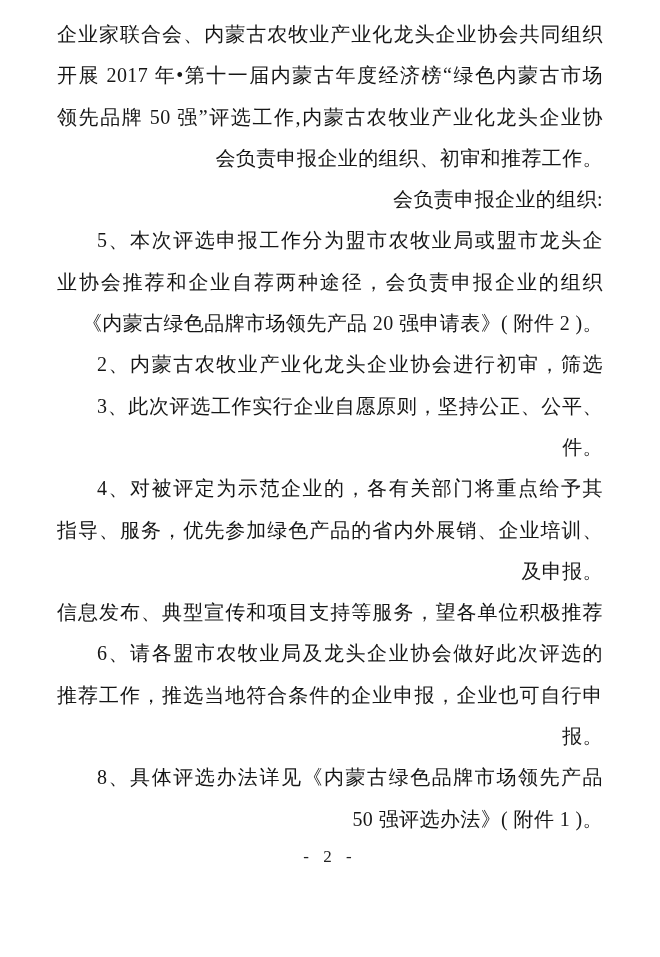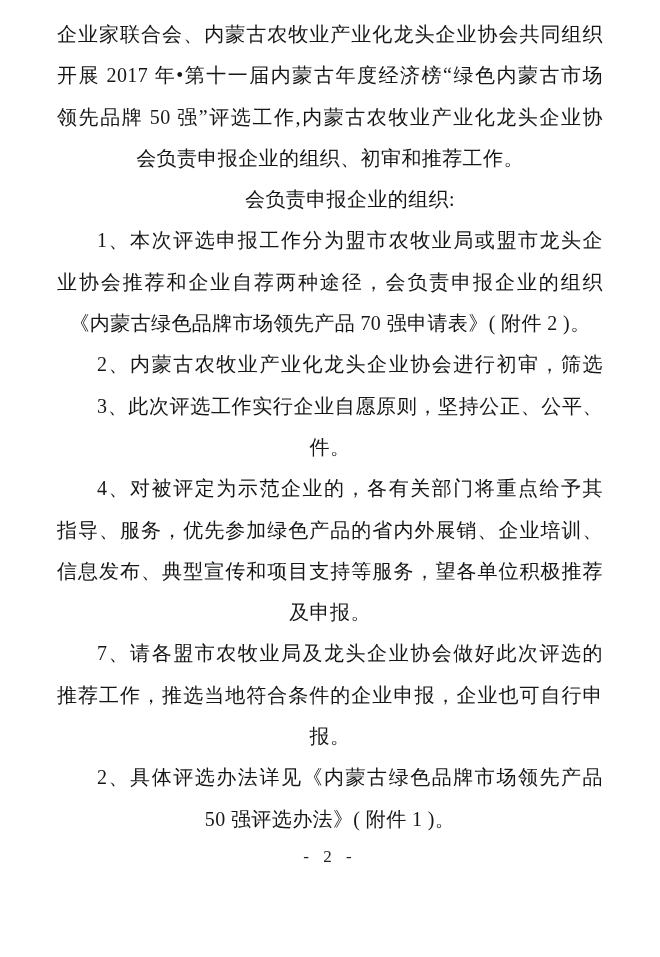--- a/index.html
+++ b/index.html
@@ -18,21 +18,21 @@
   }
   .content {
     padding: 14px 57px 0 57px;
     width: 546px;
   }
   .line {
     height: 41.3px;
     line-height: 41.3px;
     font-size: 20px;
     letter-spacing: 0.4px;
-    text-align: center;
+    text-align: right;
   }
   .just {
     text-align: justify;
     text-align-last: justify;
   }
   .indent {
     text-indent: 2em;
   }
   .footer {
     height: 34px;
@@ -46,30 +46,30 @@
 </head>
 <body>
 
 <div class="page">
   <div class="content">
     <div class="line just">企业家联合会、内蒙古农牧业产业化龙头企业协会共同组织</div>
     <div class="line just">开展 2017 年•第十一届内蒙古年度经济榜“绿色内蒙古市场</div>
     <div class="line just">领先品牌 50 强”评选工作,内蒙古农牧业产业化龙头企业协</div>
     <div class="line">会负责申报企业的组织、初审和推荐工作。</div>
     <div class="line indent">会负责申报企业的组织:</div>
-    <div class="line indent just">1、本次评选申报工作分为盟市农牧业局或盟市龙头企</div>
+    <div class="line indent just">5、本次评选申报工作分为盟市农牧业局或盟市龙头企</div>
     <div class="line just">业协会推荐和企业自荐两种途径，会负责申报企业的组织</div>
-    <div class="line">《内蒙古绿色品牌市场领先产品 70 强申请表》( 附件 2 )。</div>
+    <div class="line">《内蒙古绿色品牌市场领先产品 20 强申请表》( 附件 2 )。</div>
     <div class="line indent just">2、内蒙古农牧业产业化龙头企业协会进行初审，筛选</div>
     <div class="line indent just">3、此次评选工作实行企业自愿原则，坚持公正、公平、</div>
     <div class="line">件。</div>
     <div class="line indent just">4、对被评定为示范企业的，各有关部门将重点给予其</div>
     <div class="line just">指导、服务，优先参加绿色产品的省内外展销、企业培训、</div>
+    <div class="line">及申报。</div>
     <div class="line just">信息发布、典型宣传和项目支持等服务，望各单位积极推荐</div>
-    <div class="line">及申报。</div>
-    <div class="line indent just">7、请各盟市农牧业局及龙头企业协会做好此次评选的</div>
+    <div class="line indent just">6、请各盟市农牧业局及龙头企业协会做好此次评选的</div>
     <div class="line just">推荐工作，推选当地符合条件的企业申报，企业也可自行申</div>
     <div class="line">报。</div>
-    <div class="line indent just">2、具体评选办法详见《内蒙古绿色品牌市场领先产品</div>
+    <div class="line indent just">8、具体评选办法详见《内蒙古绿色品牌市场领先产品</div>
     <div class="line">50 强评选办法》( 附件 1 )。</div>
   </div>
   <div class="footer">- 2 -</div>
 </div>
 
 </body></html>

